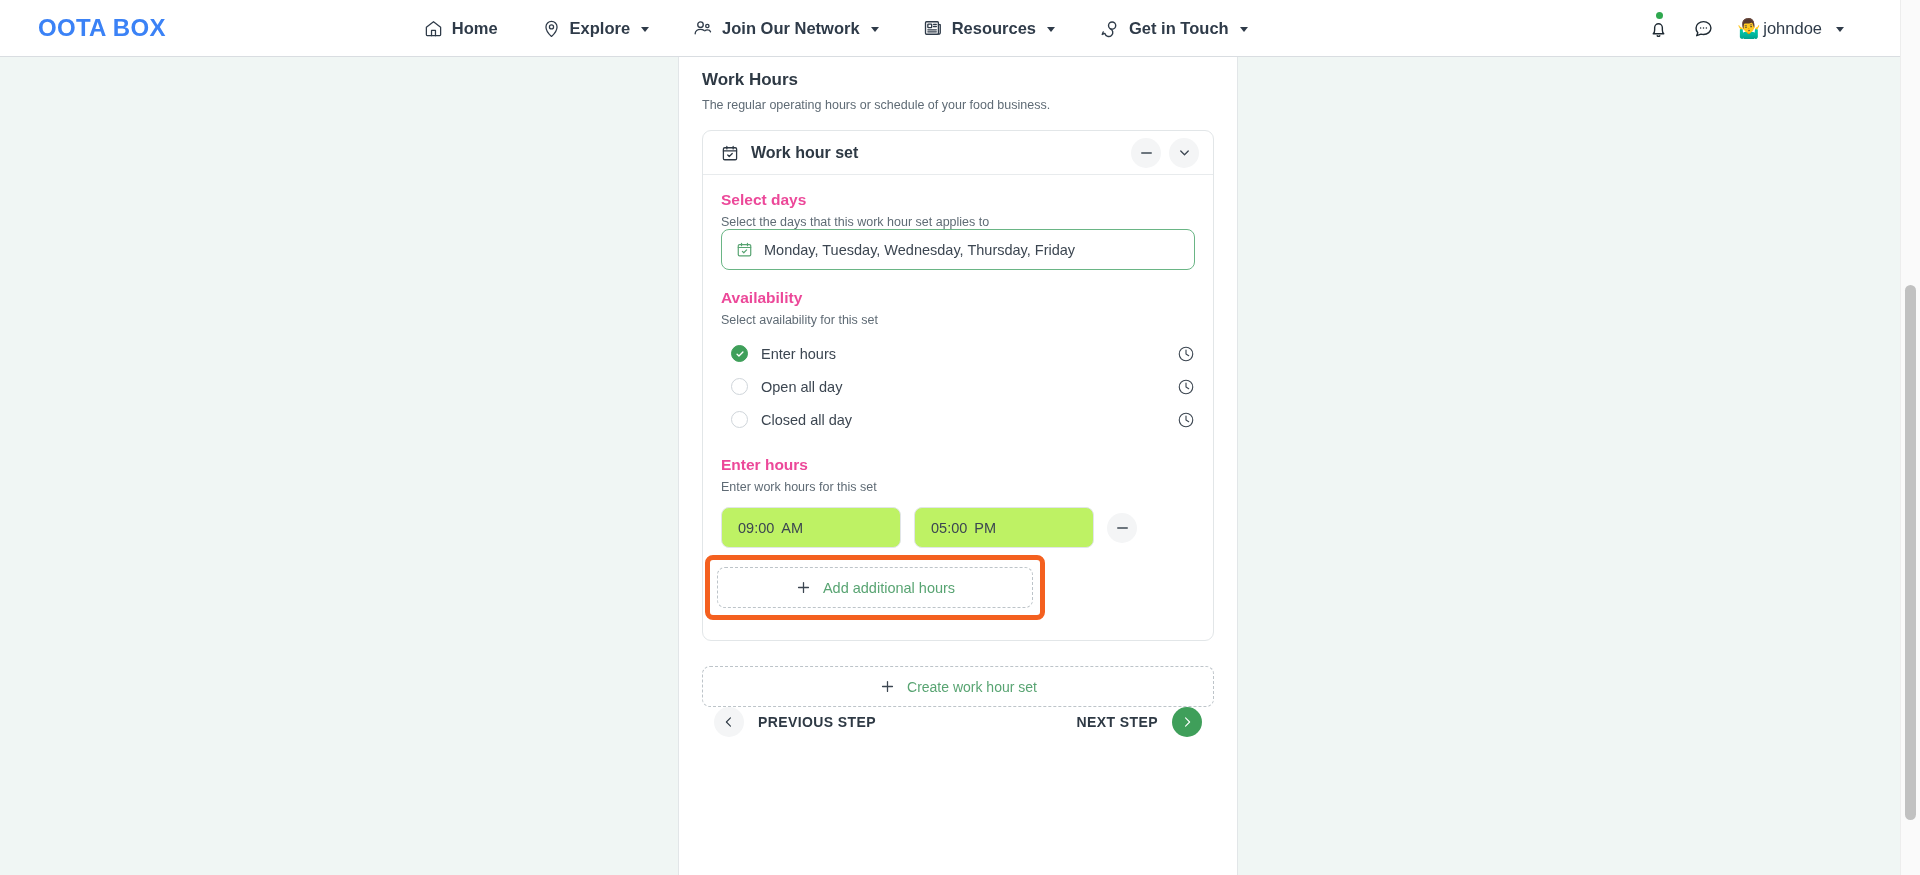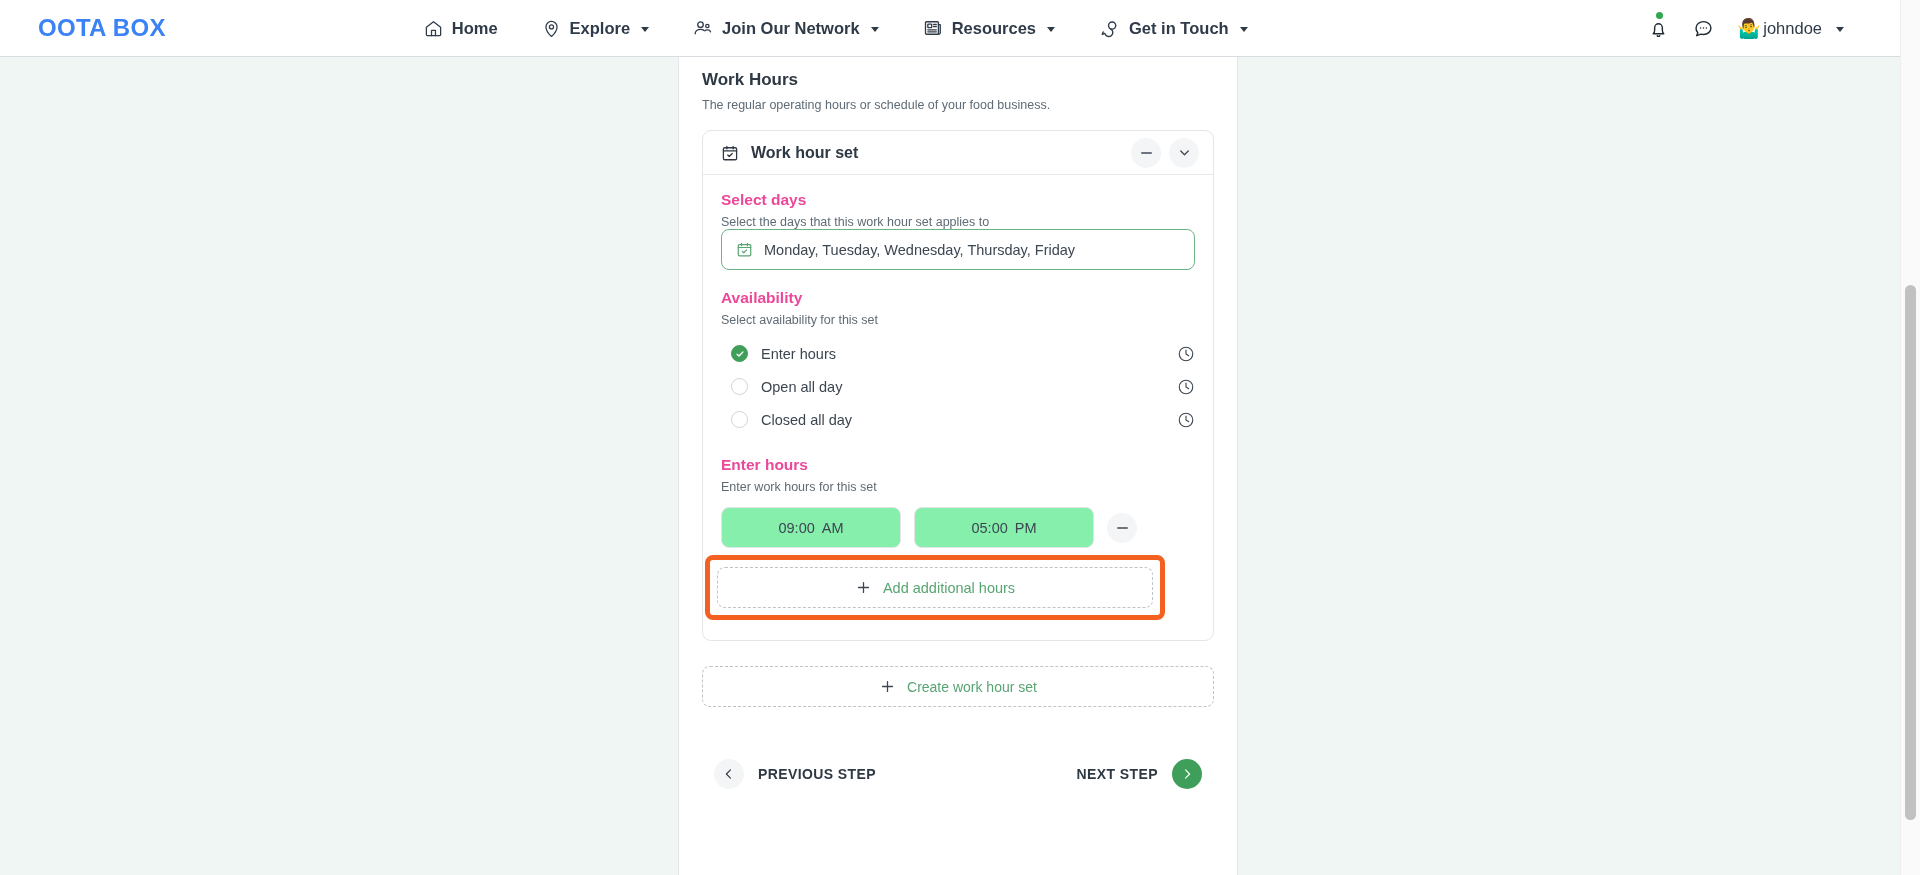--- a/index.html
+++ b/index.html
@@ -239,31 +239,30 @@
   .time-input {
     width: 180px;
     height: 41px;
     border: 1px solid #e1e5e8;
     border-radius: 8px;
     display: flex;
     align-items: center;
     padding: 0 16px;
     font-size: 14.5px;
     color: #3c4651;
-    background: #86efac;
+    background: #bef264;
     cursor: text;
-    justify-content: center;
   }
   .time-input .meridiem { margin-left: 7px; }
 
   
   .highlight-box {
     margin-top: 7px;
     margin-left: -16px;
-    width: 460px;
+    width: 340px;
     border: 5px solid #f4601f;
     border-radius: 8px;
     padding: 7px;
     background: #ffffff;
   }
   .dashed-btn {
     height: 41px;
     border: 1.3px dashed #bdc4c9;
     border-radius: 8px;
     display: flex;
@@ -287,21 +286,20 @@
     align-items: center;
     justify-content: center;
     gap: 11px;
     cursor: pointer;
     background: #fff;
   }
   .create-set .lbl { font-size: 14px; color: #58a472; }
 
   
   .step-nav {
-    margin-top: 52px;
     display: flex;
     align-items: center;
     padding: 0 12px;
   }
   .step-left, .step-right {
     display: flex;
     align-items: center;
     gap: 14px;
     cursor: pointer;
   }

